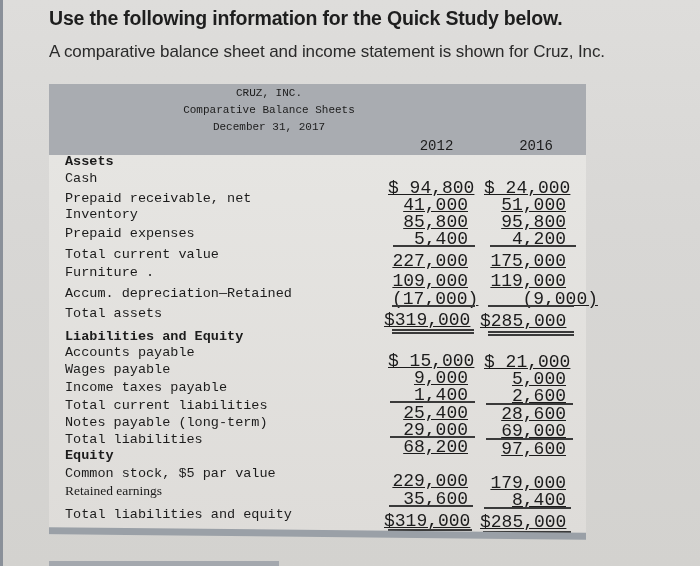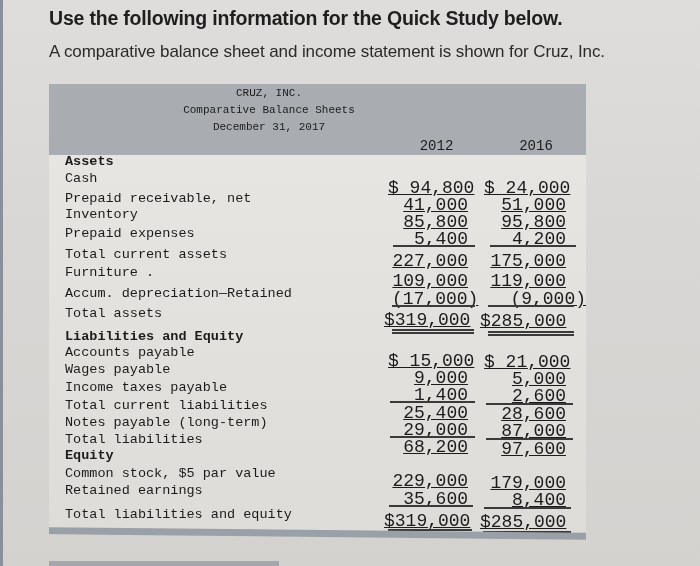--- a/index.html
+++ b/index.html
@@ -98,31 +98,31 @@
 <div class="lbl mono" style="top:207px;">Inventory</div>
 <div class="val mono c1" style="top:212px;">85,800</div>
 <div class="val mono c2" style="top:212px;">95,800</div>
 
 <div class="lbl mono" style="top:226px;">Prepaid expenses</div>
 <div class="val mono c1" style="top:229px;">5,400</div>
 <div class="val mono c2" style="top:229px;">4,200</div>
 <div class="rule" style="top:245px; left:393px; width:82px;"></div>
 <div class="rule" style="top:245px; left:490px; width:86px;"></div>
 
-<div class="lbl mono" style="top:247px;">Total current assets</div>
+<div class="lbl mono" style="top:247px;">Total current value</div>
 <div class="val mono c1" style="top:251px;">227,000</div>
 <div class="val mono c2" style="top:251px;">175,000</div>
 
 <div class="lbl mono" style="top:265px;">Furniture .</div>
 <div class="val mono c1" style="top:271px;">109,000</div>
 <div class="val mono c2" style="top:271px;">119,000</div>
 
 <div class="lbl mono" style="top:286px;">Accum. depreciation—Retained</div>
 <div class="val mono c1" style="top:289px; left:392px;">(17,000)</div>
-<div class="val mono c2" style="top:289px; left:504px;">(9,000)</div>
+<div class="val mono c2" style="top:289px; left:516px;">(9,000)</div>
 <div class="rule" style="top:305px; left:392px; width:83px;"></div>
 <div class="rule" style="top:305px; left:488px; width:86px;"></div>
 
 <div class="lbl mono" style="top:306px;">Total assets</div>
 <div class="val mono c1" style="top:310px; left:384px;">$319,000</div>
 <div class="val mono c2" style="top:311px; left:480px;">$285,000</div>
 <div class="dbl" style="top:329px; left:392px; width:82px;"></div>
 <div class="dbl" style="top:331px; left:488px; width:86px;"></div>
 
 <div class="lbl b mono" style="top:329px;">Liabilities and Equity</div>
@@ -140,35 +140,35 @@
 <div class="val mono c2" style="top:386px;">2,600</div>
 <div class="rule" style="top:401px; left:390px; width:85px;"></div>
 <div class="rule" style="top:403px; left:486px; width:87px;"></div>
 
 <div class="lbl mono" style="top:398px;">Total current liabilities</div>
 <div class="val mono c1" style="top:403px;">25,400</div>
 <div class="val mono c2" style="top:404px;">28,600</div>
 
 <div class="lbl mono" style="top:415px;">Notes payable (long-term)</div>
 <div class="val mono c1" style="top:420px;">29,000</div>
-<div class="val mono c2" style="top:421px;">87,000</div>
+<div class="val mono c2" style="top:421px;">69,000</div>
 <div class="rule" style="top:436px; left:390px; width:85px;"></div>
 <div class="rule" style="top:438px; left:486px; width:87px;"></div>
 
 <div class="lbl mono" style="top:432px;">Total liabilities</div>
 <div class="val mono c1" style="top:437px;">68,200</div>
 <div class="val mono c2" style="top:439px;">97,600</div>
 
 <div class="lbl b mono" style="top:448px;">Equity</div>
 
 <div class="lbl mono" style="top:466px;">Common stock, $5 par value</div>
 <div class="val mono c1" style="top:471px;">229,000</div>
 <div class="val mono c2" style="top:473px;">179,000</div>
 
-<div class="lbl mono" style="top:483px;">Retained earnings</div>
+<div class="lbl mono" style="top:483px;font-family:Liberation Serif, serif;">Retained earnings</div>
 <div class="val mono c1" style="top:489px;">35,600</div>
 <div class="val mono c2" style="top:490px;">8,400</div>
 <div class="rule" style="top:505px; left:389px; width:84px;"></div>
 <div class="rule" style="top:507px; left:484px; width:87px;"></div>
 
 <div class="lbl mono" style="top:507px;">Total liabilities and equity</div>
 <div class="val mono c1" style="top:511px; left:384px;">$319,000</div>
 <div class="val mono c2" style="top:512px; left:480px;">$285,000</div>
 <div class="dbl" style="top:529px; left:388px; width:84px;"></div>
 <div class="dbl" style="top:531px; left:483px; width:88px;"></div>

